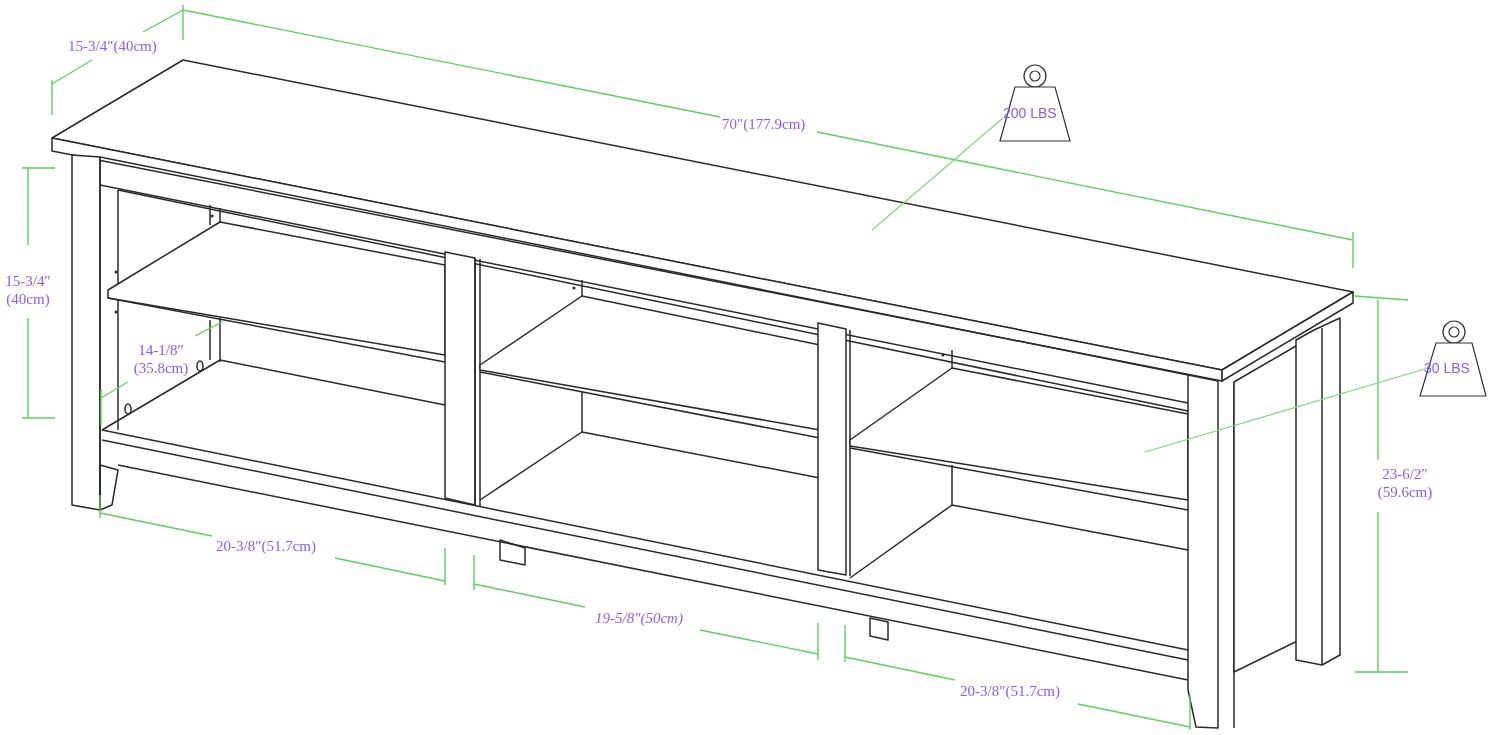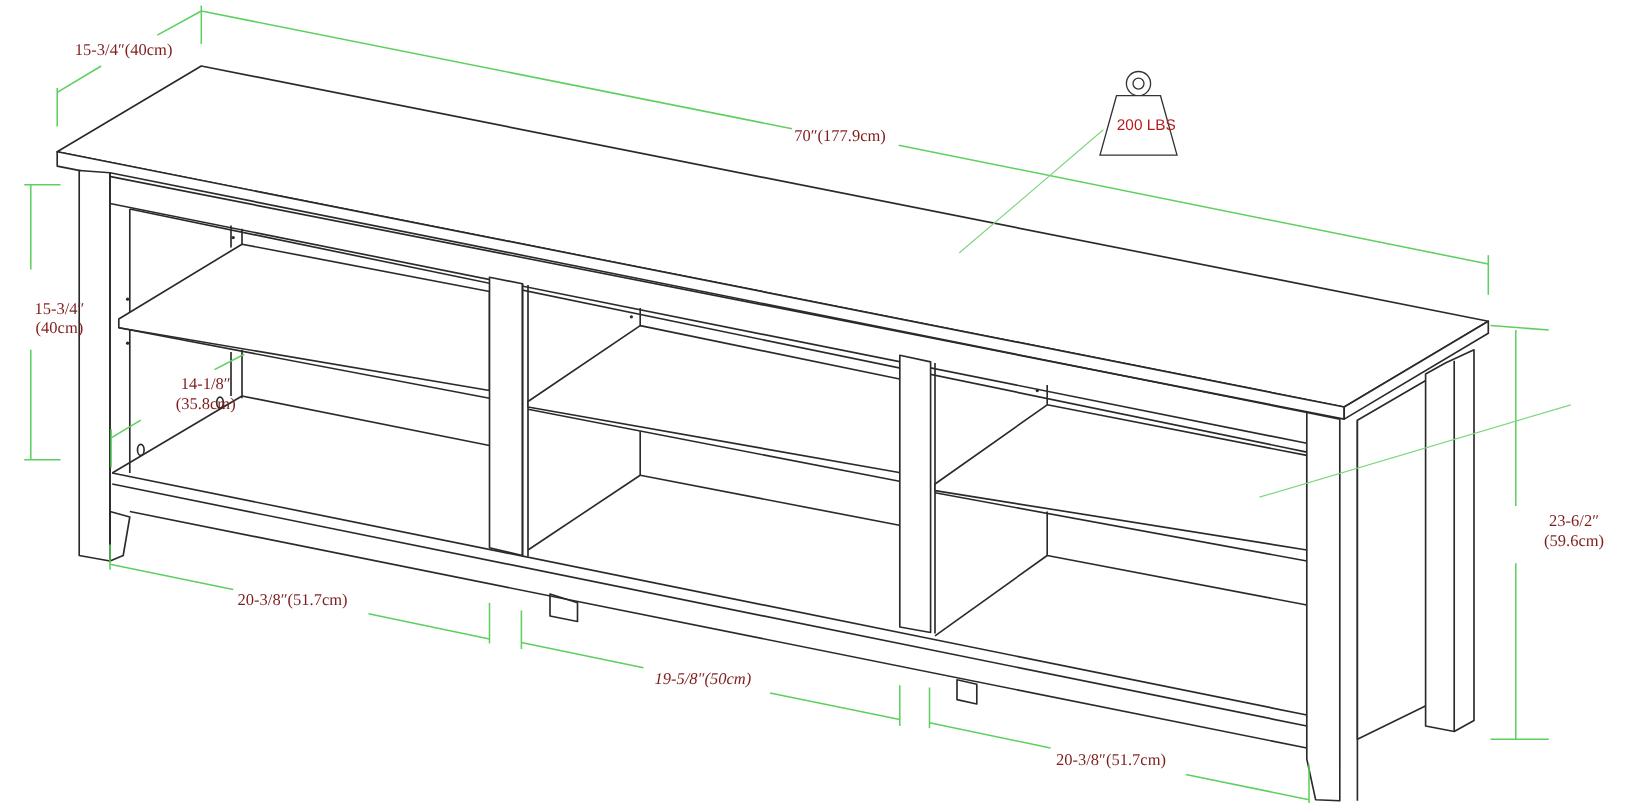--- a/index.html
+++ b/index.html
@@ -3,24 +3,24 @@
 <meta charset="utf-8">
 <style>
   html, body { margin: 0; padding: 0; background: #ffffff; }
   body { width: 1500px; height: 735px; overflow: hidden; position: relative; font-family: "Liberation Serif", serif; }
   #stage { position: absolute; left: 0; top: 0; width: 1500px; height: 735px; }
   svg { position: absolute; left: 0; top: 0; }
   .ln { stroke: #2a2a2a; stroke-width: 1.5; fill: none; stroke-linejoin: round; }
   .ln-fill { stroke: #2a2a2a; stroke-width: 1.5; fill: #ffffff; stroke-linejoin: round; }
   .dim { stroke: #5fcf5f; stroke-width: 1.4; fill: none; }
   .dim-thin { stroke: #7fd67f; stroke-width: 1.1; fill: none; }
-  .lbl { position: absolute; color: #7f1d1d; font-family: "Liberation Serif", serif; font-size: 15px; white-space: nowrap; line-height: 18px; background: #ffffff; }
-  .lbl-c { text-align: center; padding-left: 26px; }
+  .lbl { position: absolute; color: #8b5cf6; font-family: "Liberation Serif", serif; font-size: 15px; white-space: nowrap; line-height: 18px; background: #ffffff; }
+  .lbl-c { text-align: center; }
   .weight { position: absolute; }
-  .weight-text { position: absolute; font-family: "Liberation Sans", sans-serif; font-size: 14px; color: #b91c1c; white-space: nowrap; text-align: right; }
+  .weight-text { position: absolute; font-family: "Liberation Sans", sans-serif; font-size: 14px; color: #8b5cf6; white-space: nowrap; text-align: left; }
 </style>
 </head>
 <body>
 
 <div id="stage">
   <svg width="1500" height="735" viewBox="0 0 1500 735">
 
     <g>
       <polygon class="ln-fill" points="52,138 183,60 1353,292 1222,370"></polygon>
       <polygon class="ln-fill" points="52,138 1222,370 1222,381 52,151"></polygon>
@@ -151,20 +151,28 @@
 
   <div class="weight" style="left:995px; top:63px; width:80px; height:80px;">
     <svg width="80" height="80">
       <circle cx="40" cy="13" r="11" fill="#fff" stroke="#333" stroke-width="1.2"></circle>
       <circle cx="40" cy="13" r="5" fill="#fff" stroke="#333" stroke-width="1.2"></circle>
       <polygon points="20,24 60,24 75,78 5,78" fill="#fff" stroke="#333" stroke-width="1.2"></polygon>
     </svg>
     <span class="weight-text" style="left:8px; top:42px; width:66px;">200 LBS</span>
   </div>
 
+  <div class="weight" style="left:1416px; top:318px; width:82px; height:80px;">
+    <svg width="82" height="80">
+      <circle cx="38" cy="14" r="11" fill="#fff" stroke="#333" stroke-width="1.2"></circle>
+      <circle cx="38" cy="14" r="5" fill="#fff" stroke="#333" stroke-width="1.2"></circle>
+      <polygon points="20,25 56,25 70,78 4,78" fill="#fff" stroke="#333" stroke-width="1.2"></polygon>
+    </svg>
+    <span class="weight-text" style="left:8px; top:42px; width:62px;">30 LBS</span>
+  </div>
 
   <span class="lbl" style="left:68px; top:37px; background:transparent;">15-3/4″(40cm)</span>
 
   <span class="lbl" style="left:722px; top:115px; background:transparent;text-align:right;">70″(177.9cm)</span>
 
   <div class="lbl lbl-c" style="left:0px; top:272px; width:56px; background:transparent;">
     <div>15-3/4″</div>
     <div>(40cm)</div>
   </div>
 

